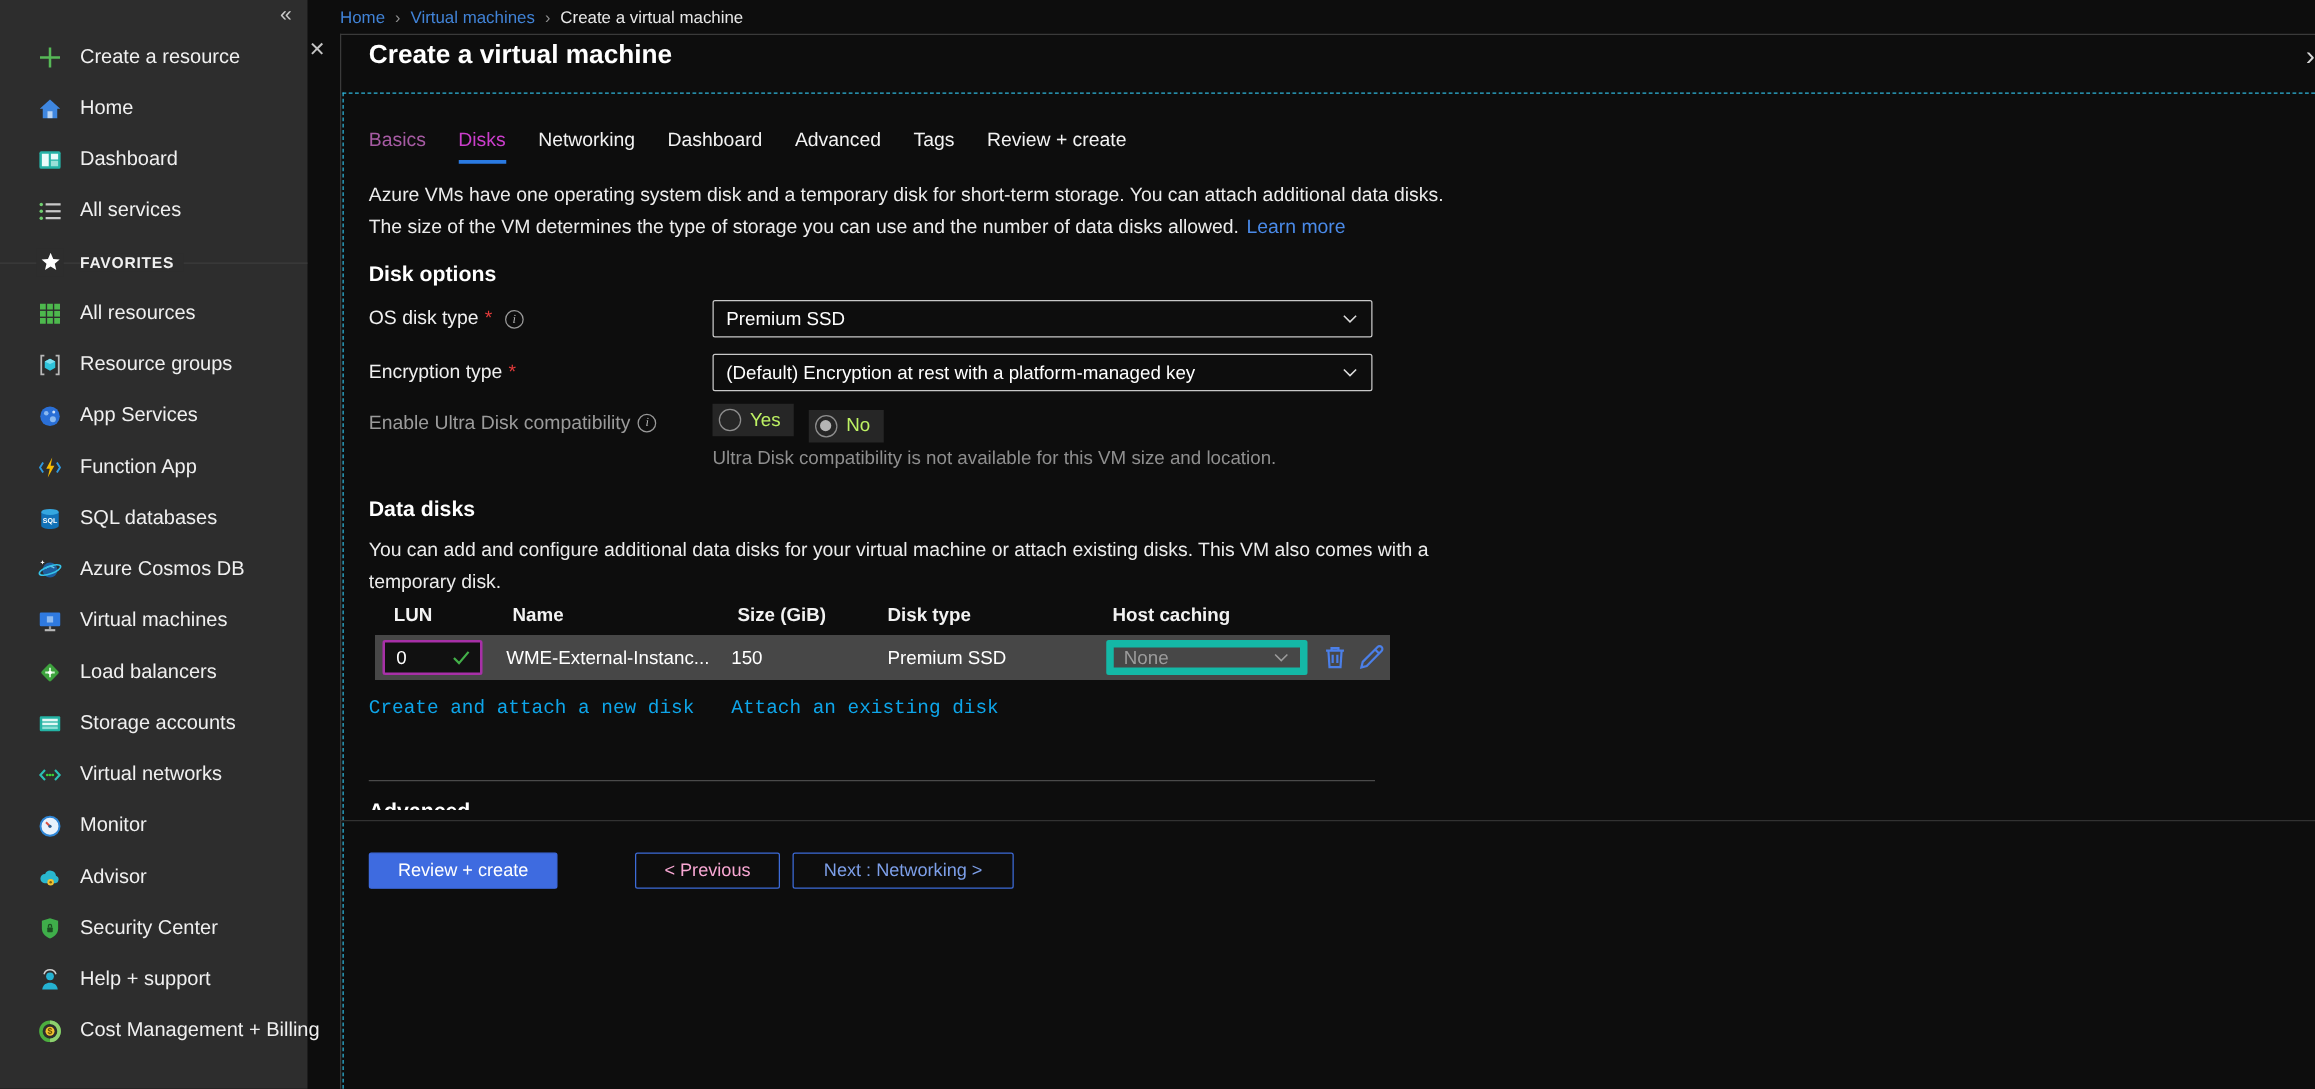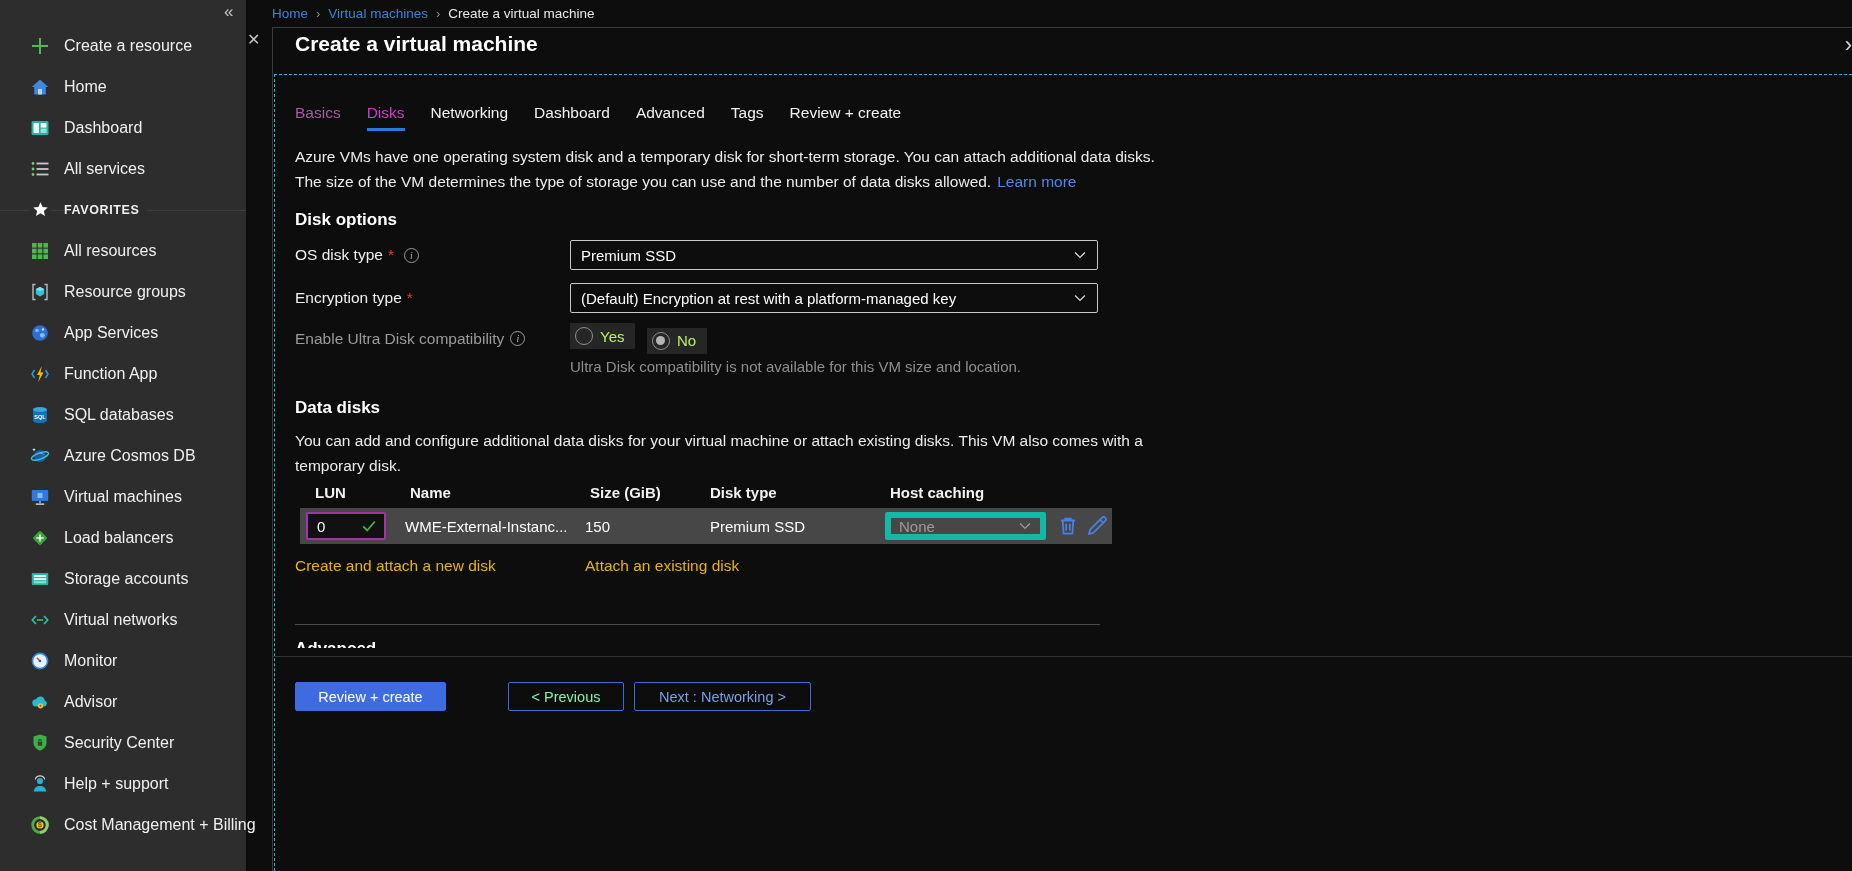--- a/index.html
+++ b/index.html
@@ -68,31 +68,31 @@
                border:2px solid #a730a7; border-radius:2px; display:flex; align-items:center; padding:0 6px 0 9px; }
   #lun-input .lun-val { flex:1; font-size:15px; color:#fff; }
   .cell { position:absolute; top:0; height:36px; display:flex; align-items:center; font-size:15px; color:#fff; white-space:nowrap; }
   #hc-dropdown { position:absolute; left:585px; top:4px; width:161px; height:28px; border:6px solid #14b8a6;
                  border-radius:2px; display:flex; align-items:center; padding:0 8px; font-size:15px; color:#9b9b9b; }
   #hc-dropdown .dd-text { flex:1; }
   .row-icon { position:absolute; top:7px; width:22px; height:22px; cursor:pointer; }
   #trash-icon { left:757px; } #pencil-icon { left:786px; }
   
   #dd-links { position:relative; margin-top:13px; height:22px; font-size:15.5px; }
-  #dd-links a { position:absolute; color:#eab308; text-decoration:none; cursor:pointer; white-space:nowrap; }
+  #dd-links a { position:absolute; color:#0ea5e9; text-decoration:none; cursor:pointer; white-space:nowrap;font-family:Liberation Mono, monospace; }
   #link-attach { left:290px; }
   #section-divider { margin-top:45px; width:805px; border-top:1px solid #4a4a4a; }
   #clipped-heading { margin-top:14px; height:9px; overflow:hidden; font-size:17px; font-weight:600; color:#fff; }
   
   #footer-hairline { position:absolute; left:272px; top:656px; right:0; height:1px; background:#323232; }
   .btn { position:absolute; top:682px; height:29px; border-radius:2px; font-size:14.5px;
          display:flex; align-items:center; justify-content:center; cursor:pointer;
          font-family:"Liberation Sans", sans-serif; }
   #btn-review { left:295px; width:151px; background:#3e6be0; color:#fff; border:1px solid #3e6be0; }
-  #btn-prev { left:508px; width:116px; background:transparent; color:#86efac; border:1px solid #3d6bd8; }
+  #btn-prev { left:508px; width:116px; background:transparent; color:#f9a8d4; border:1px solid #3d6bd8; }
   #btn-next { left:634px; width:177px; background:transparent; color:#7d9fe8; border:1px solid #3d6bd8; }
 </style>
 </head>
 <body>
 
 <nav id="sidebar">
   <ul id="sidebar-list">
       <li class="side-item">
         <span class="icon">
           <svg width="20" height="20" viewBox="0 0 20 20">

